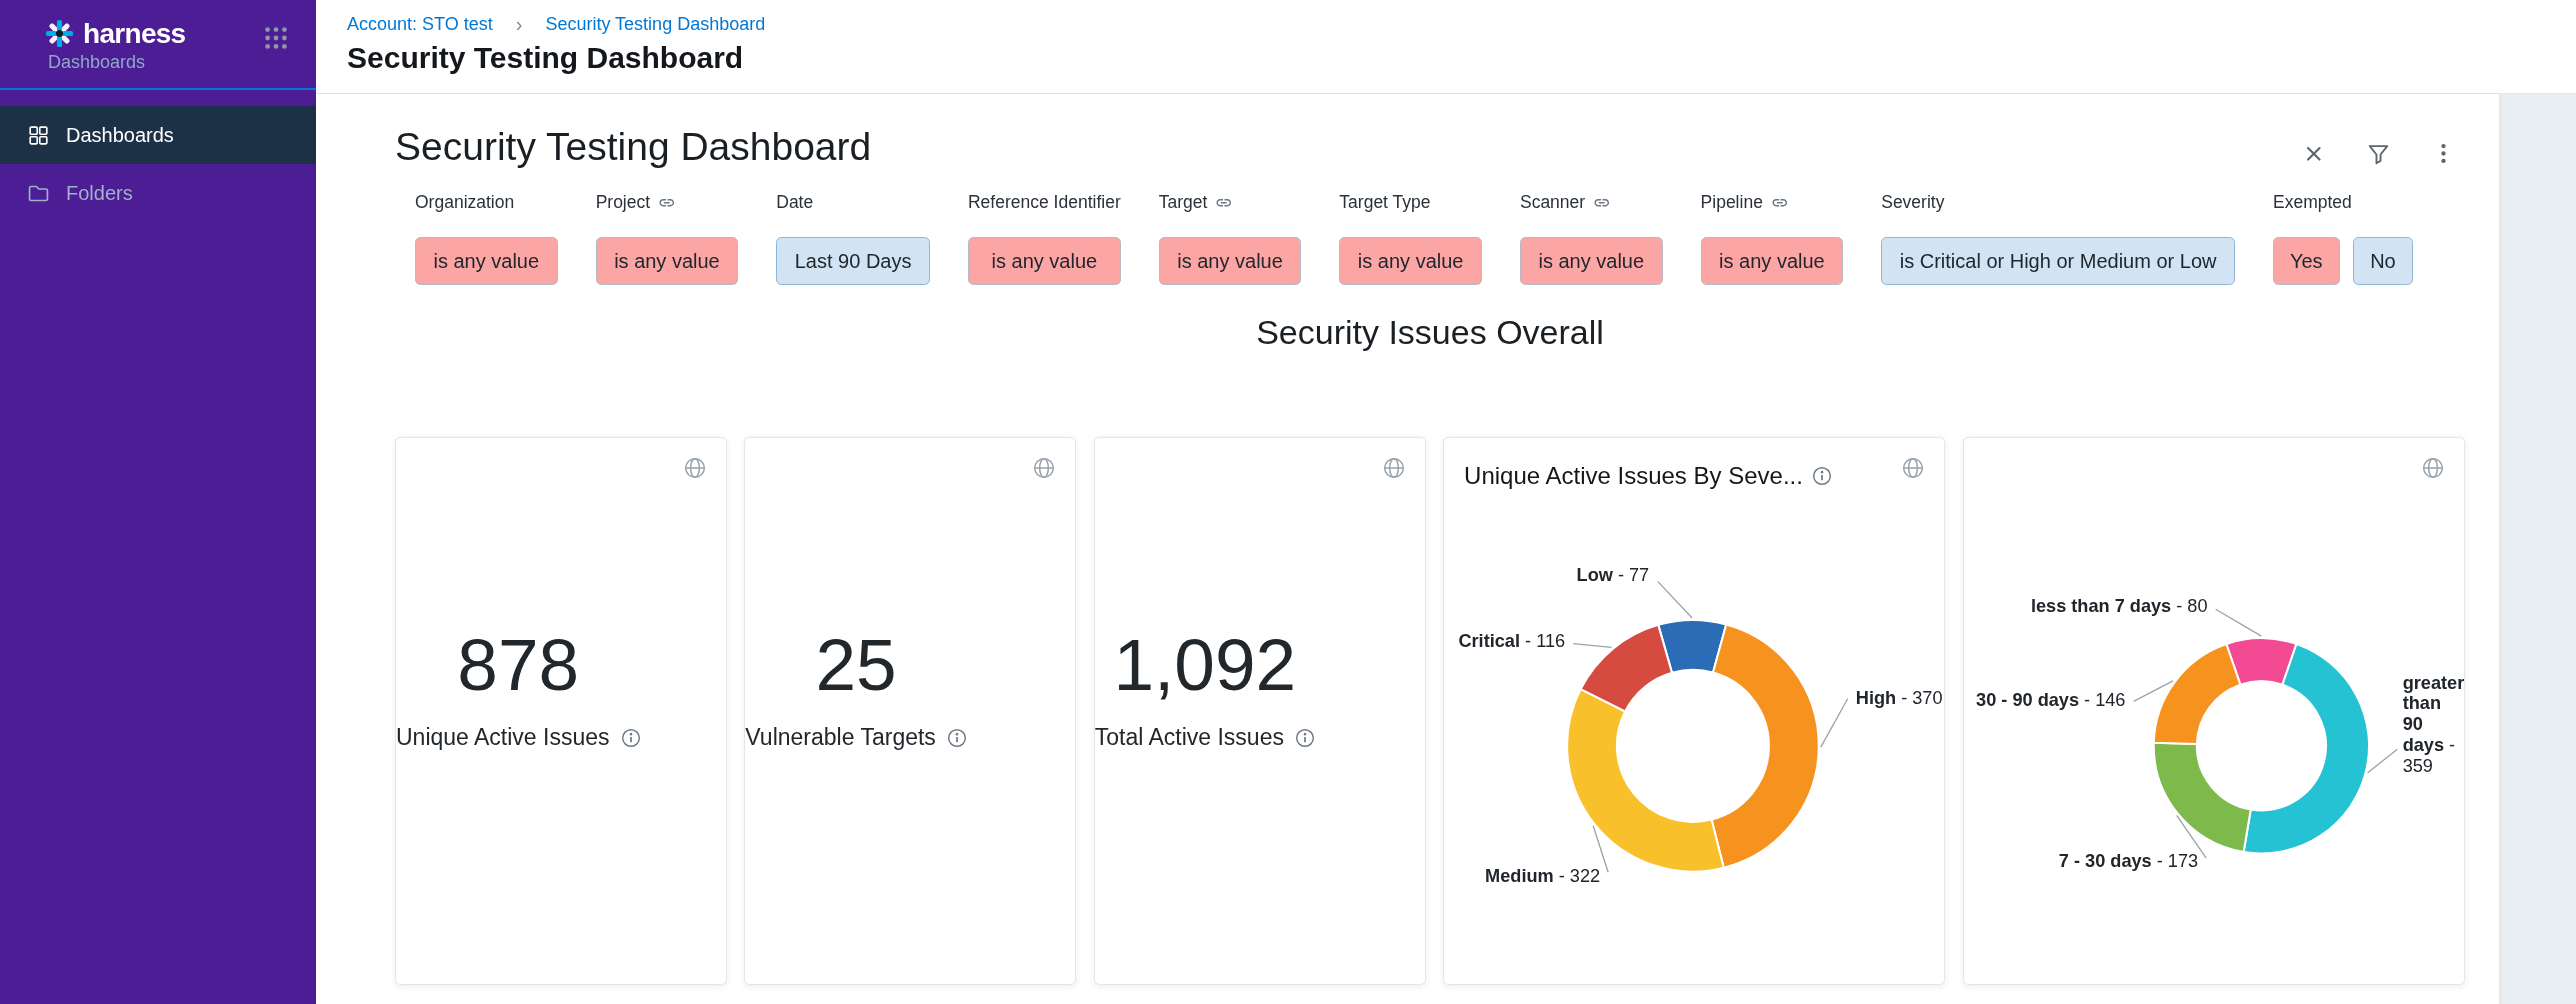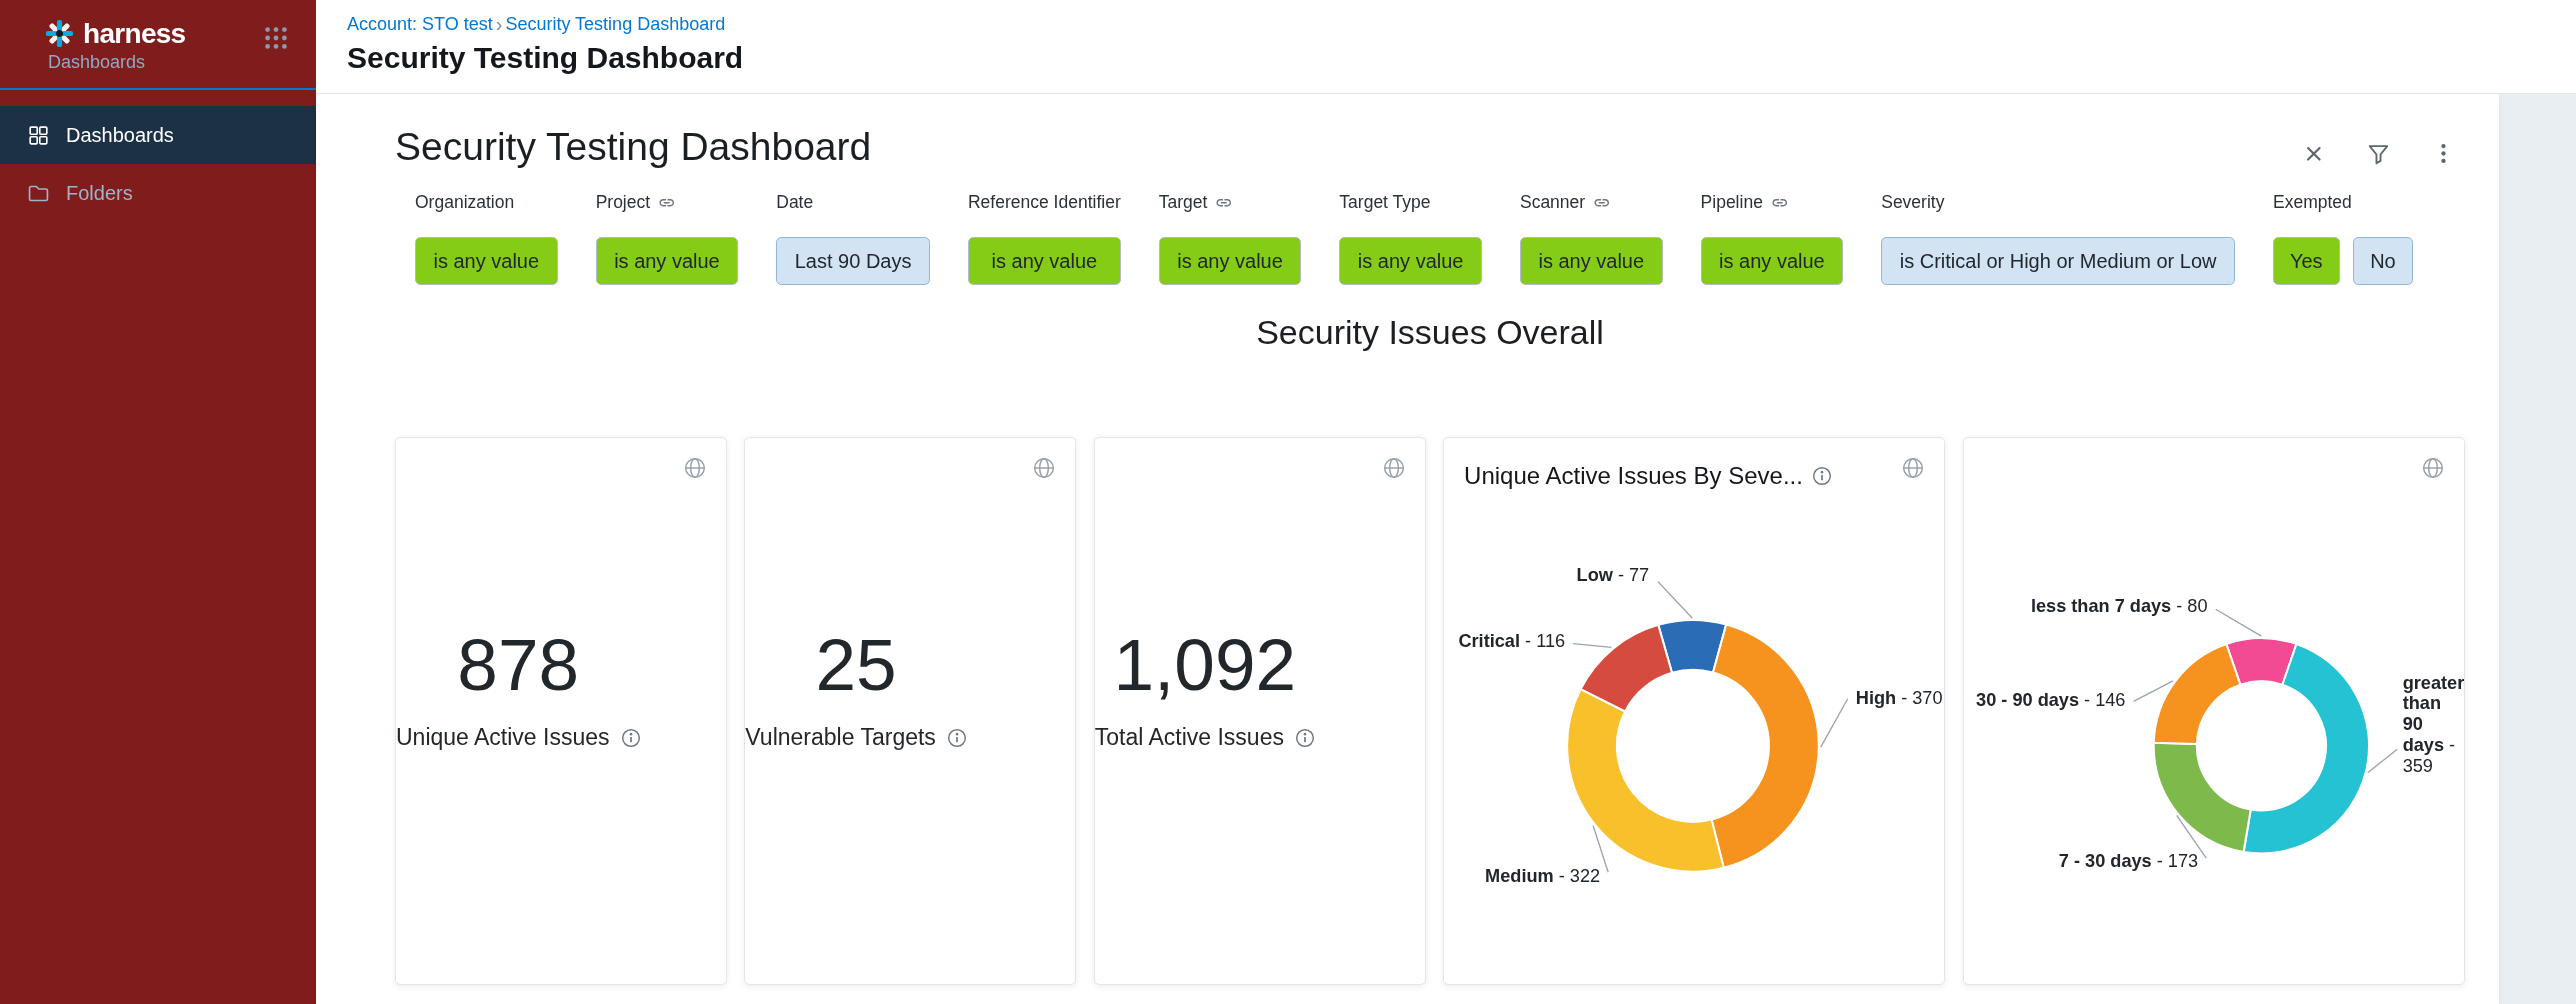--- a/index.html
+++ b/index.html
@@ -1,51 +1,51 @@
 <!DOCTYPE html>
 <html style="font-size:10.8px"><head>
 <meta charset="utf-8">
 <style>
   *{margin:0;padding:0;box-sizing:border-box}
   html,body{width:2576px;height:1005px}
   body{display:flex;font-family:"Liberation Sans","DejaVu Sans",sans-serif;background:#e9eef3;overflow:hidden;color:#22272e}
 
   
-  .sidebar{flex:0 0 316px;width:316px;background:#7f1d1d;display:flex;flex-direction:column}
+  .sidebar{flex:0 0 316px;width:316px;background:#4c1d95;display:flex;flex-direction:column}
   .sb-header{height:90px;border-bottom:2.7px solid #0278d5;padding:17.5px 20px 0 44px;position:relative}
   .brand-row{display:flex;align-items:center;gap:8px}
   .brand{color:#fff;font-size:28px;font-weight:700;letter-spacing:-0.7px}
   .nav-grid-btn{position:absolute;right:25.6px;top:24px;background:none;border:none;cursor:pointer}
   .sb-sub{color:#8fa9c4;font-size:18px;margin-top:2.7px;margin-left:4px}
   .sb-nav{margin-top:16px}
   .sb-item{height:58px;display:flex;align-items:center;gap:16px;padding-left:27px;color:#9fb3c8;font-size:20px;cursor:pointer}
   .sb-item.active{background:#1d3146;color:#fff}
   .sb-item svg{flex:0 0 auto}
 
   
   .main{flex:1;display:flex;flex-direction:column;min-width:0}
   .topbar{flex:0 0 94px;height:94px;background:#fff;padding:13.5px 0 0 31px;border-bottom:0.7px solid #e4e8ec}
-  .crumbs{display:flex;align-items:center;gap:3px;font-size:18px}
+  .crumbs{display:flex;align-items:center;gap:23px;font-size:18px}
   .crumb{color:#0278d5;text-decoration:none;cursor:pointer}
   .crumb-sep{color:#7c8793;font-size:20px;line-height:18px}
   .page-title{font-size:30px;font-weight:700;color:#14181c;margin-top:6.7px}
 
   .content{flex:1;position:relative;background:#e9eef3}
   .panel{position:absolute;left:0;top:0;bottom:0;right:77px;background:#fff;box-shadow:0 0.7px 5.4px rgba(20,30,40,.07);padding:31px 34px 0 79px;overflow:hidden}
 
   .panel-head{display:flex;justify-content:space-between;align-items:flex-start}
   .panel-title{font-size:39px;font-weight:400;color:#1a1f24}
   .panel-actions{display:flex;gap:38px;align-items:center;margin-top:15px;padding-right:8px}
   .icon-btn{background:none;border:none;cursor:pointer;display:flex;align-items:center;justify-content:center}
 
   
   .filters{display:flex;gap:38px;margin:23px 0 0 20px;align-items:flex-start}
   .fgroup{display:flex;flex-direction:column;gap:24px}
   .flabel{font-size:17.5px;color:#2a3139;display:flex;align-items:center;gap:8px;white-space:nowrap}
-  .fbtn{height:48px;min-width:134px;padding:0 17.5px;font-size:20px;border:1.3px solid #b3bcc5;border-radius:5.4px;background:#84cc16;color:#22272e;font-family:inherit;display:flex;align-items:center;justify-content:center;cursor:pointer;white-space:nowrap}
+  .fbtn{height:48px;min-width:134px;padding:0 17.5px;font-size:20px;border:1.3px solid #b3bcc5;border-radius:5.4px;background:#fca5a5;color:#22272e;font-family:inherit;display:flex;align-items:center;justify-content:center;cursor:pointer;white-space:nowrap}
   .fbtn.hl{background:#d2e4f3;border-color:#8fb6d4}
   .fpair{display:flex;gap:13.5px}
   .fpair .fbtn{min-width:0;padding:0 16px}
 
   .section-title{font-size:34px;font-weight:400;text-align:center;color:#1a1f24;margin-top:28px}
 
   
   .cards{display:flex;gap:17.5px;margin-top:85px}
   .card{background:#fff;border:1.3px solid #e2e6eb;border-radius:5.4px;box-shadow:0 1.3px 6.7px rgba(26,34,44,.08);position:relative;height:548px}
   .stat-card{width:337px;display:flex;align-items:center;}

